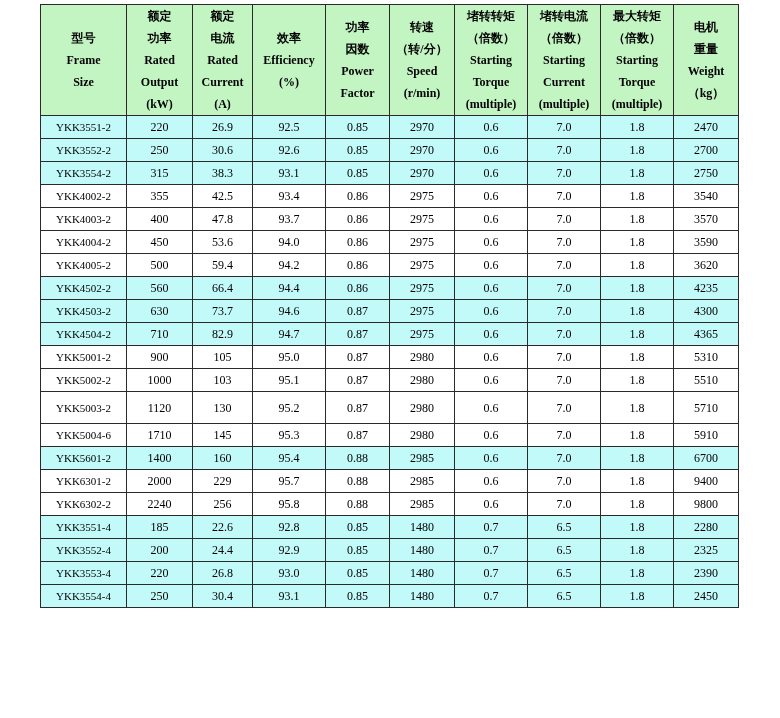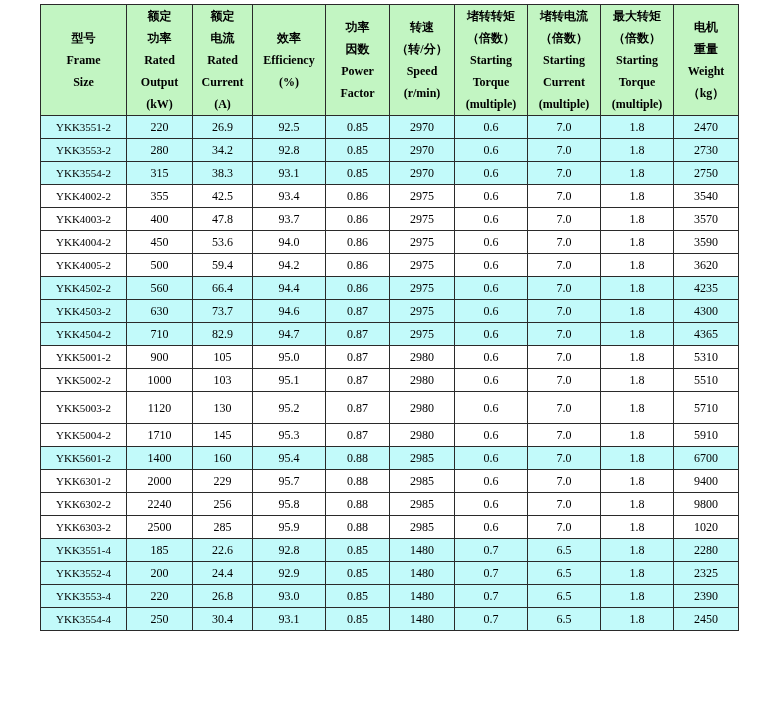--- a/index.html
+++ b/index.html
@@ -120,30 +120,30 @@
         <td>26.9</td>
         <td>92.5</td>
         <td>0.85</td>
         <td>2970</td>
         <td>0.6</td>
         <td>7.0</td>
         <td>1.8</td>
         <td>2470</td>
       </tr>
       <tr class="cyan">
-        <td class="model">YKK3553-2</td>
-        <td>280</td>
-        <td>34.2</td>
-        <td>92.8</td>
+        <td class="model">YKK3552-2</td>
+        <td>250</td>
+        <td>30.6</td>
+        <td>92.6</td>
         <td>0.85</td>
         <td>2970</td>
         <td>0.6</td>
         <td>7.0</td>
         <td>1.8</td>
-        <td>2730</td>
+        <td>2700</td>
       </tr>
       <tr class="cyan">
         <td class="model">YKK3554-2</td>
         <td>315</td>
         <td>38.3</td>
         <td>93.1</td>
         <td>0.85</td>
         <td>2970</td>
         <td>0.6</td>
         <td>7.0</td>
@@ -264,21 +264,21 @@
         <td>130</td>
         <td>95.2</td>
         <td>0.87</td>
         <td>2980</td>
         <td>0.6</td>
         <td>7.0</td>
         <td>1.8</td>
         <td>5710</td>
       </tr>
       <tr class="white">
-        <td class="model">YKK5004-2</td>
+        <td class="model">YKK5004-6</td>
         <td>1710</td>
         <td>145</td>
         <td>95.3</td>
         <td>0.87</td>
         <td>2980</td>
         <td>0.6</td>
         <td>7.0</td>
         <td>1.8</td>
         <td>5910</td>
       </tr>
@@ -311,32 +311,20 @@
         <td>2240</td>
         <td>256</td>
         <td>95.8</td>
         <td>0.88</td>
         <td>2985</td>
         <td>0.6</td>
         <td>7.0</td>
         <td>1.8</td>
         <td>9800</td>
       </tr>
-      <tr class="white">
-        <td class="model">YKK6303-2</td>
-        <td>2500</td>
-        <td>285</td>
-        <td>95.9</td>
-        <td>0.88</td>
-        <td>2985</td>
-        <td>0.6</td>
-        <td>7.0</td>
-        <td>1.8</td>
-        <td>1020</td>
-      </tr>
       <tr class="cyan">
         <td class="model">YKK3551-4</td>
         <td>185</td>
         <td>22.6</td>
         <td>92.8</td>
         <td>0.85</td>
         <td>1480</td>
         <td>0.7</td>
         <td>6.5</td>
         <td>1.8</td>

